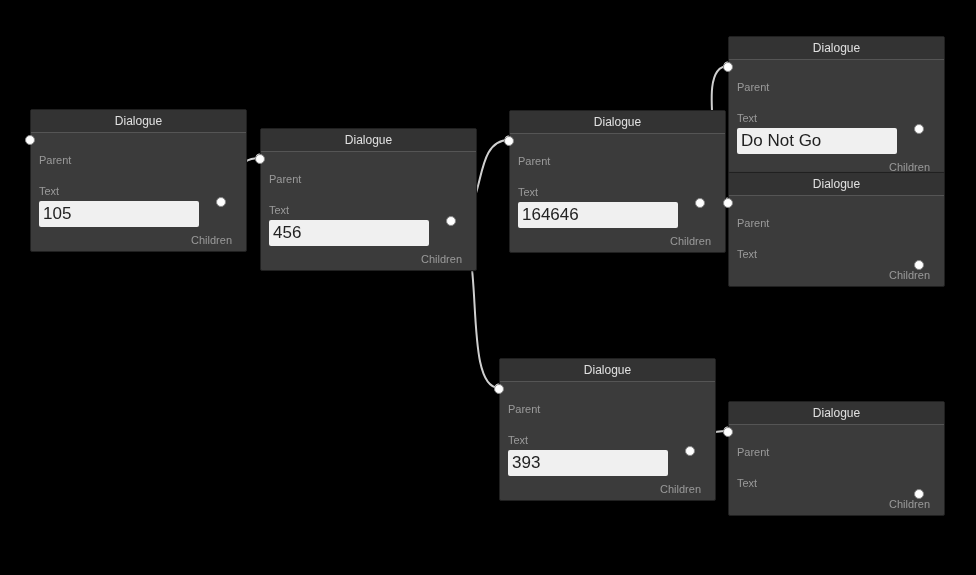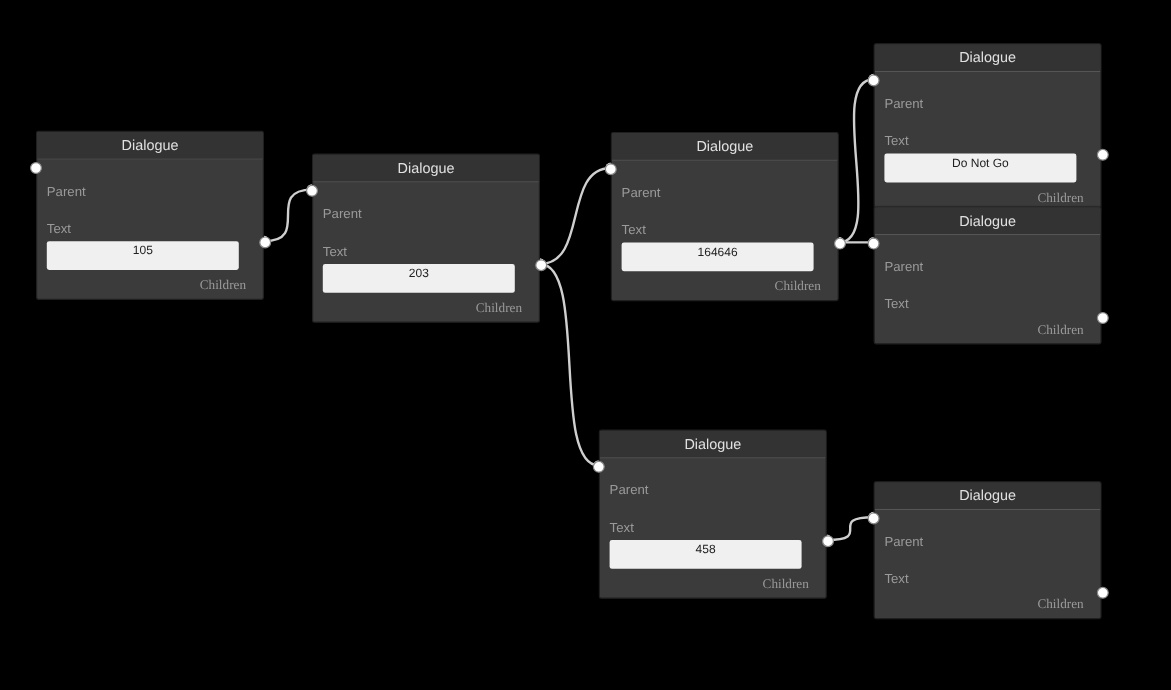--- a/index.html
+++ b/index.html
@@ -18,21 +18,21 @@
     height: 575px;
   }
   svg.edges {
     position: absolute;
     left: 0; top: 0;
     width: 976px; height: 575px;
     pointer-events: none;
   }
   .node {
     position: absolute;
-    width: 190px;
+    width: 217px;
     background: #3b3b3b;
     border: 1px solid #202020;
     border-radius: 2px;
     box-shadow: 0 1px 2px rgba(0,0,0,0.5);
     box-sizing: border-box;
   }
   .node .title {
     height: 22px;
     line-height: 22px;
     text-align: center;
@@ -52,35 +52,33 @@
     font-size: 11px;
     line-height: 15px;
     margin-top: 16px;
   }
   .node .textbox {
     margin-top: 2px;
     width: 160px;
     min-height: 24px;
     background: #f0f0f0;
     color: #222;
-    font-size: 10px;
+    font-size: 17px;
     padding: 3px 4px;
     box-sizing: border-box;
     border-radius: 2px;
     border: none;
-    text-align: center;
   }
   .node .footer {
     text-align: right;
     color: #9a9a9a;
     font-size: 11px;
     padding: 2px 14px 4px 0;
     line-height: 14px;
     position: relative;
-    font-family: Liberation Serif, serif;
   }
   .port {
     position: absolute;
     width: 10px;
     height: 10px;
     background: #fff;
     border-radius: 50%;
     border: 1px solid #888;
     box-sizing: border-box;
   }
@@ -118,21 +116,21 @@
       </div>
       <div class="footer">Children</div>
       <div class="port" style="left: -6px; top: 25px;"></div>
       <div class="port" style="left: 185px; top: 87px;"></div>
     </div>
     <div class="node" style="left: 260px; top: 128px;">
       <div class="title">Dialogue</div>
       <div class="body">
         <div class="label">Parent</div>
         <div class="label">Text</div>
-        <div class="textbox">203</div>
+        <div class="textbox">456</div>
       </div>
       <div class="footer">Children</div>
       <div class="port" style="left: -6px; top: 25px;"></div>
       <div class="port" style="left: 185px; top: 87px;"></div>
     </div>
     <div class="node" style="left: 509px; top: 110px;">
       <div class="title">Dialogue</div>
       <div class="body">
         <div class="label">Parent</div>
         <div class="label">Text</div>
@@ -161,21 +159,21 @@
       </div>
       <div class="footer">Children</div>
       <div class="port" style="left: -6px; top: 25px;"></div>
       <div class="port" style="left: 185px; top: 87px;"></div>
     </div>
     <div class="node" style="left: 499px; top: 358px;">
       <div class="title">Dialogue</div>
       <div class="body">
         <div class="label">Parent</div>
         <div class="label">Text</div>
-        <div class="textbox">458</div>
+        <div class="textbox">393</div>
       </div>
       <div class="footer">Children</div>
       <div class="port" style="left: -6px; top: 25px;"></div>
       <div class="port" style="left: 185px; top: 87px;"></div>
     </div>
     <div class="node" style="left: 728px; top: 401px;">
       <div class="title">Dialogue</div>
       <div class="body">
         <div class="label">Parent</div>
         <div class="label">Text</div>

